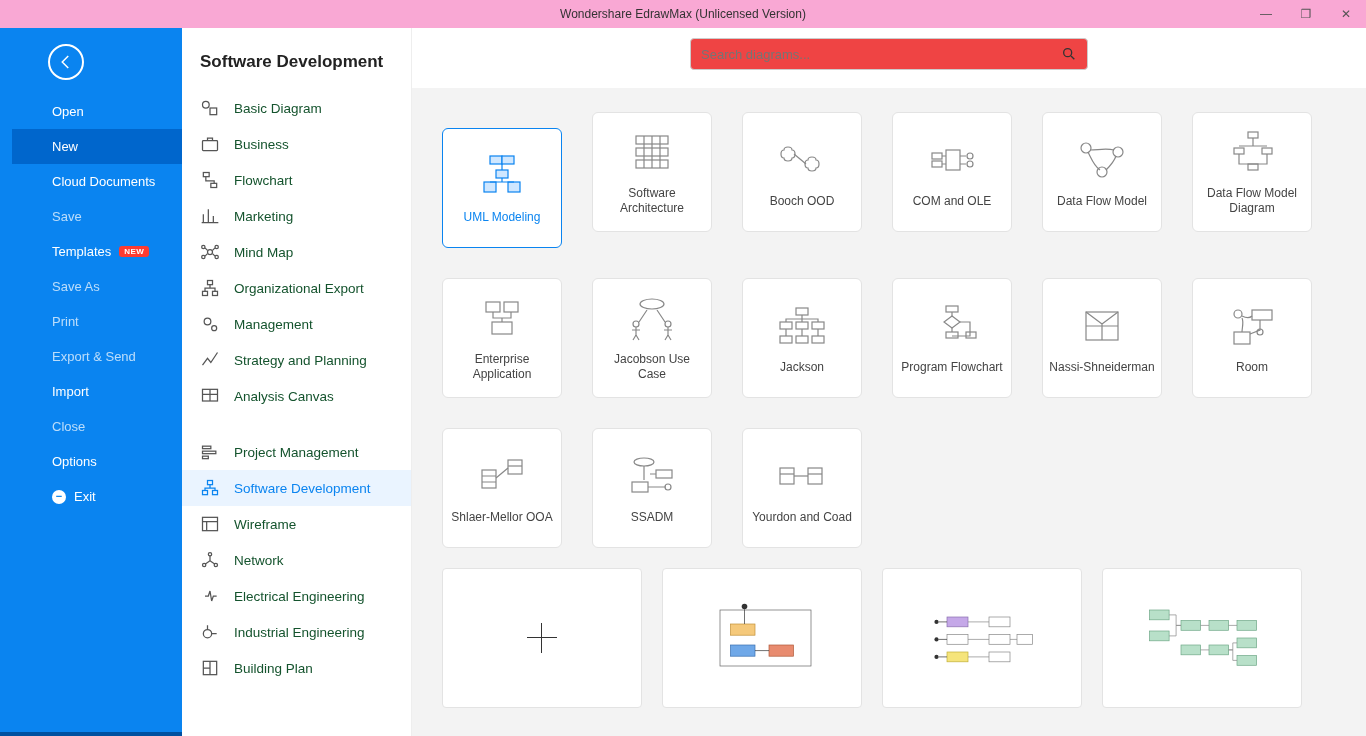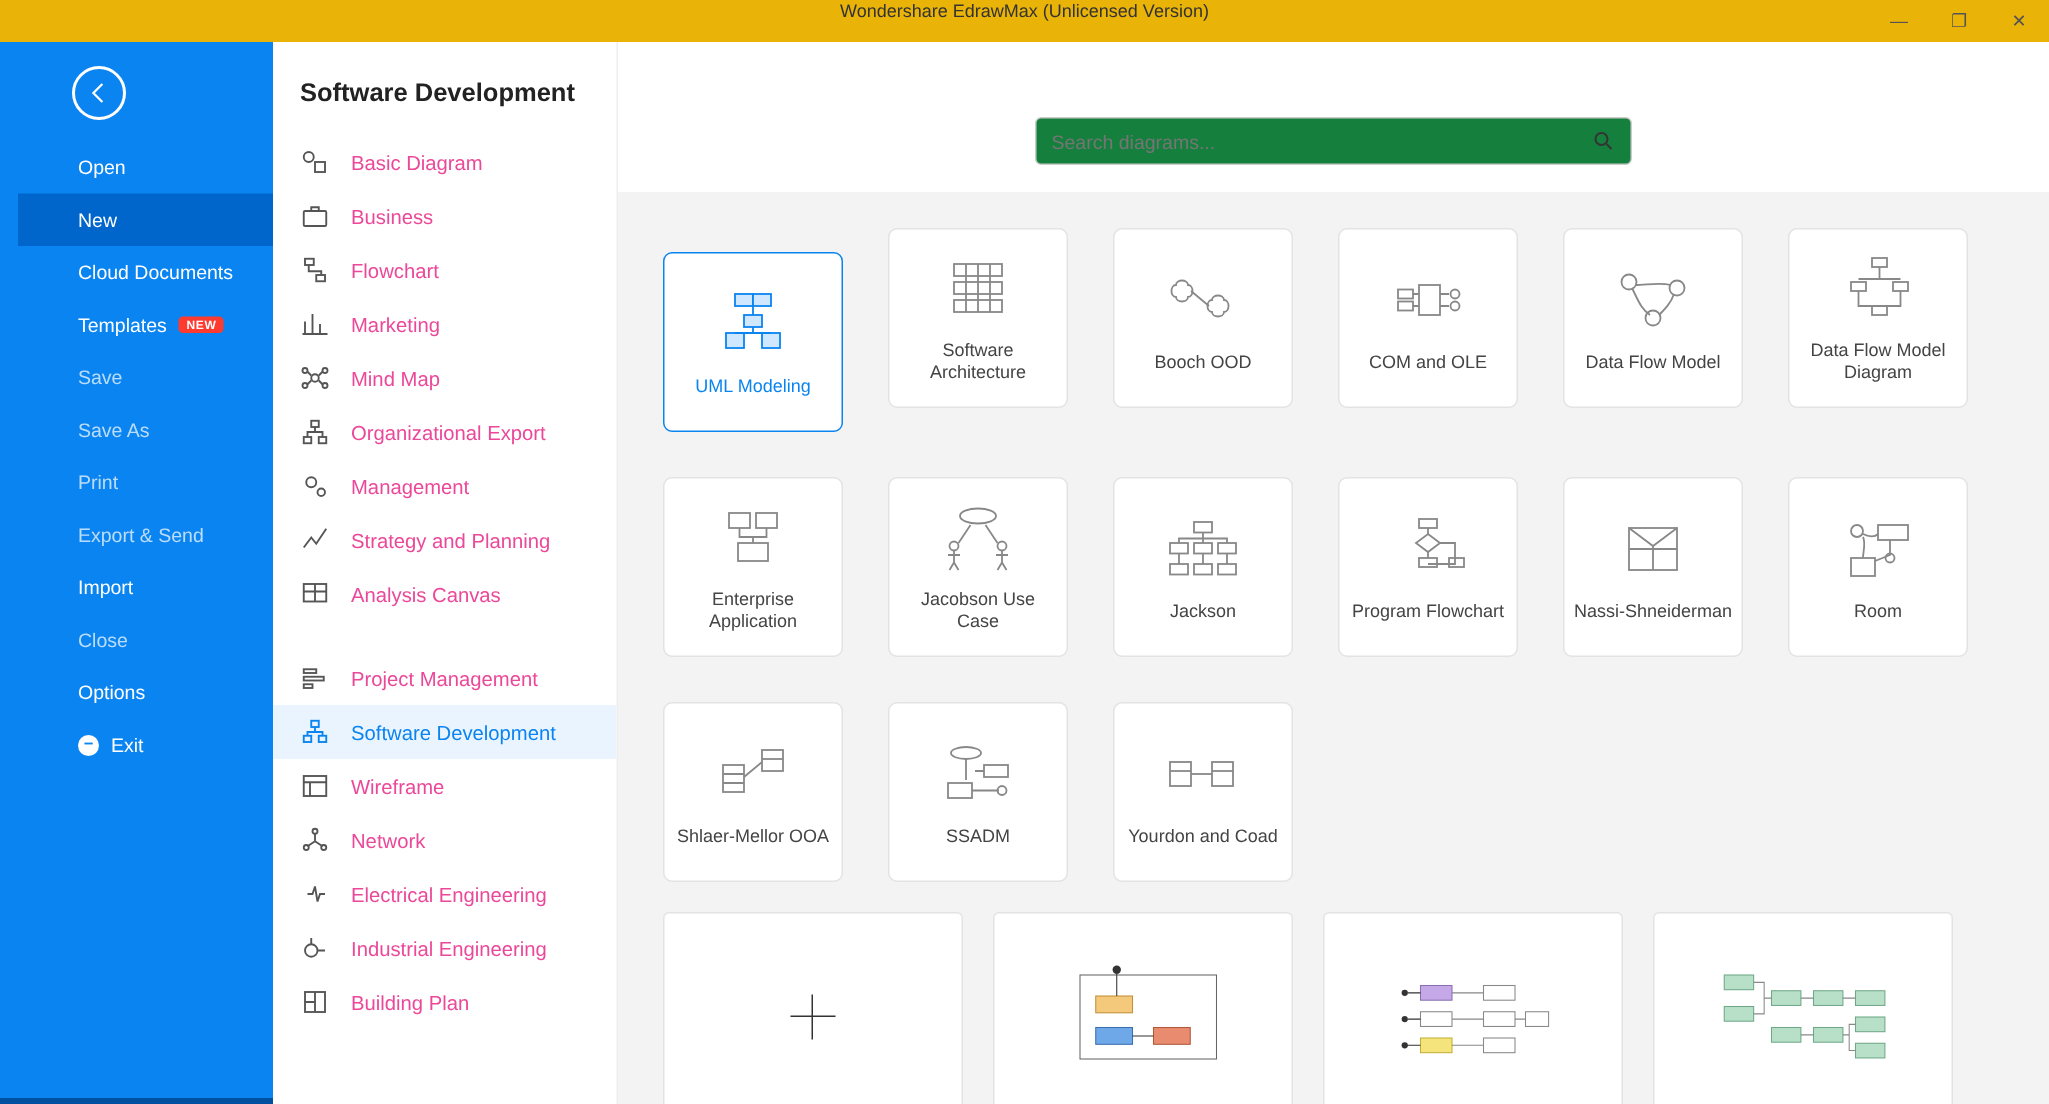--- a/index.html
+++ b/index.html
@@ -1,18 +1,18 @@
 <!DOCTYPE html>
 <html><head>
 <meta charset="utf-8">
 <style>
 * { margin: 0; padding: 0; box-sizing: border-box; font-family: "Segoe UI", Arial, sans-serif; }
 html, body { width: 1366px; height: 736px; overflow: hidden; background: #fff; }
 
-.titlebar { height: 28px; display: flex; justify-content: center; position: relative; background: #eab308; font-size: 12px; color: #333; }
+.titlebar { height: 28px; display: flex; align-items: center; justify-content: center; position: relative; background: #f9a8d4; font-size: 12px; color: #333; }
 .titlebar .win-controls { position: absolute; right: 0; top: 0; display: flex; }
 .titlebar .win-controls div { width: 40px; height: 28px; display: flex; align-items: center; justify-content: center; font-size: 12px; color: #555; cursor: default; }
 
 .topright { position: absolute; right: 10px; top: 30px; display: flex; align-items: center; gap: 10px; }
 .buy-now { background: #e6b800; color: #000; padding: 4px 12px; font-size: 13px; border-radius: 2px; }
 .sign-in { color: #0a66c2; font-size: 13px; }
 
 .app-body { display: flex; height: calc(100% - 28px); }
 
 
@@ -26,30 +26,30 @@
 .new-badge { background: #ff3b30; color: #fff; font-size: 8px; font-weight: bold; padding: 1px 5px; border-radius: 3px; letter-spacing: 0.5px; }
 .exit-icon { width: 14px; height: 14px; background: #fff; border-radius: 50%; display: inline-flex; align-items: center; justify-content: center; color: #0a84f0; font-weight: bold; font-size: 11px; line-height: 1; }
 .taskbar-strip { position: absolute; bottom: 0; left: 0; width: 182px; height: 4px; background: #0050a0; }
 
 
 .cat-col { width: 230px; background: #fff; border-right: 1px solid #eee; display: flex; flex-direction: column; }
 .cat-title { font-size: 17px; font-weight: 700; color: #222; padding: 24px 0 18px 18px; }
 .cat-scroll { flex: 1; overflow-y: auto; }
 .cat-scroll::-webkit-scrollbar { width: 8px; }
 .cat-scroll::-webkit-scrollbar-thumb { background: #ccc; border-radius: 4px; }
-.cat-item { display: flex; align-items: center; gap: 14px; padding: 8px 0 8px 18px; font-size: 13.5px; color: #ec4899; cursor: default; }
+.cat-item { display: flex; align-items: center; gap: 14px; padding: 8px 0 8px 18px; font-size: 13.5px; color: #14532d; cursor: default; }
 .cat-item.selected { background: #eaf4ff; color: #0a84f0; }
 .cat-item.selected .cat-ico { color: #0a84f0; }
 .cat-ico { width: 20px; height: 20px; color: #555; flex-shrink: 0; }
 .cat-sep { height: 20px; }
 
 
 .main-col { flex: 1; background: #f3f3f3; position: relative; overflow: hidden; }
 .main-header { background: #fff; padding: 10px 0 18px 0; display: flex; justify-content: center; }
-.search-wrap { width: 398px; height: 32px; border: 1px solid #ccc; border-radius: 4px; display: flex; align-items: center; padding: 0 10px; background: #15803d; margin-top: 40px; }
+.search-wrap { width: 398px; height: 32px; border: 1px solid #ccc; border-radius: 4px; display: flex; align-items: center; padding: 0 10px; background: #ef4444; }
 .search-wrap input { flex: 1; border: none; outline: none; font-size: 13px; background: transparent; }
 .search-wrap .sico { width: 16px; height: 16px; color: #333; }
 
 .grid-wrap { padding: 24px 0 10px 30px; display: flex; flex-wrap: wrap; gap: 30px 30px; }
 .tpl-card { width: 120px; height: 120px; background: #fff; border: 1px solid #e3e3e3; border-radius: 6px; display: flex; flex-direction: column; align-items: center; justify-content: center; gap: 10px; padding: 8px 6px; cursor: default; }
 .tpl-card.sel { border: 1px solid #0a84f0; margin-top: 16px; }
 .tpl-card.sel .tpl-label { color: #0a84f0; }
 .tpl-thumb { width: 60px; height: 48px; color: #888; display: flex; align-items: center; justify-content: center; }
 .tpl-card.sel .tpl-thumb { color: #0a84f0; }
 .tpl-label { font-size: 12px; color: #444; text-align: center; line-height: 1.25; }
@@ -92,26 +92,26 @@
     <div id="nav-items">
         <div class="nav-item bold">
           <span>Open</span>
         </div>
         <div class="nav-item active bold">
           <span>New</span>
         </div>
         <div class="nav-item bold">
           <span>Cloud Documents</span>
         </div>
+        <div class="nav-item dim">
+          <span>Save</span>
+        </div>
         <div class="nav-item bold">
           <span>Templates</span>
           <span class="new-badge">NEW</span>
-        </div>
-        <div class="nav-item dim">
-          <span>Save</span>
         </div>
         <div class="nav-item dim">
           <span>Save As</span>
         </div>
         <div class="nav-item dim">
           <span>Print</span>
         </div>
         <div class="nav-item dim">
           <span>Export &amp; Send</span>
         </div>

